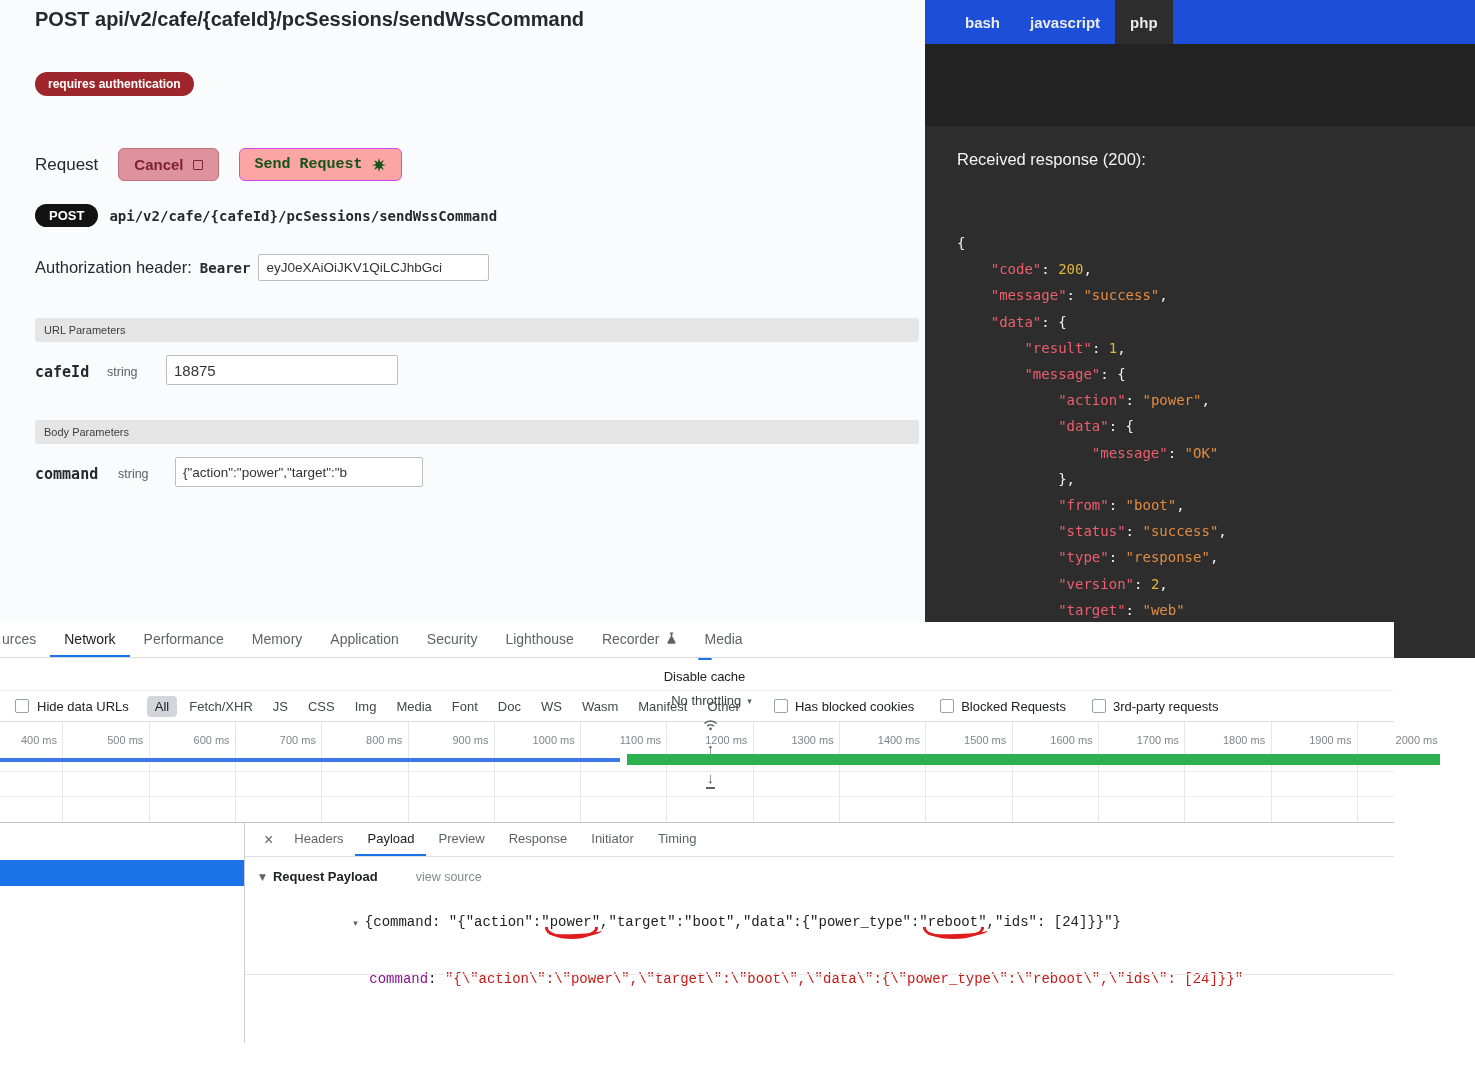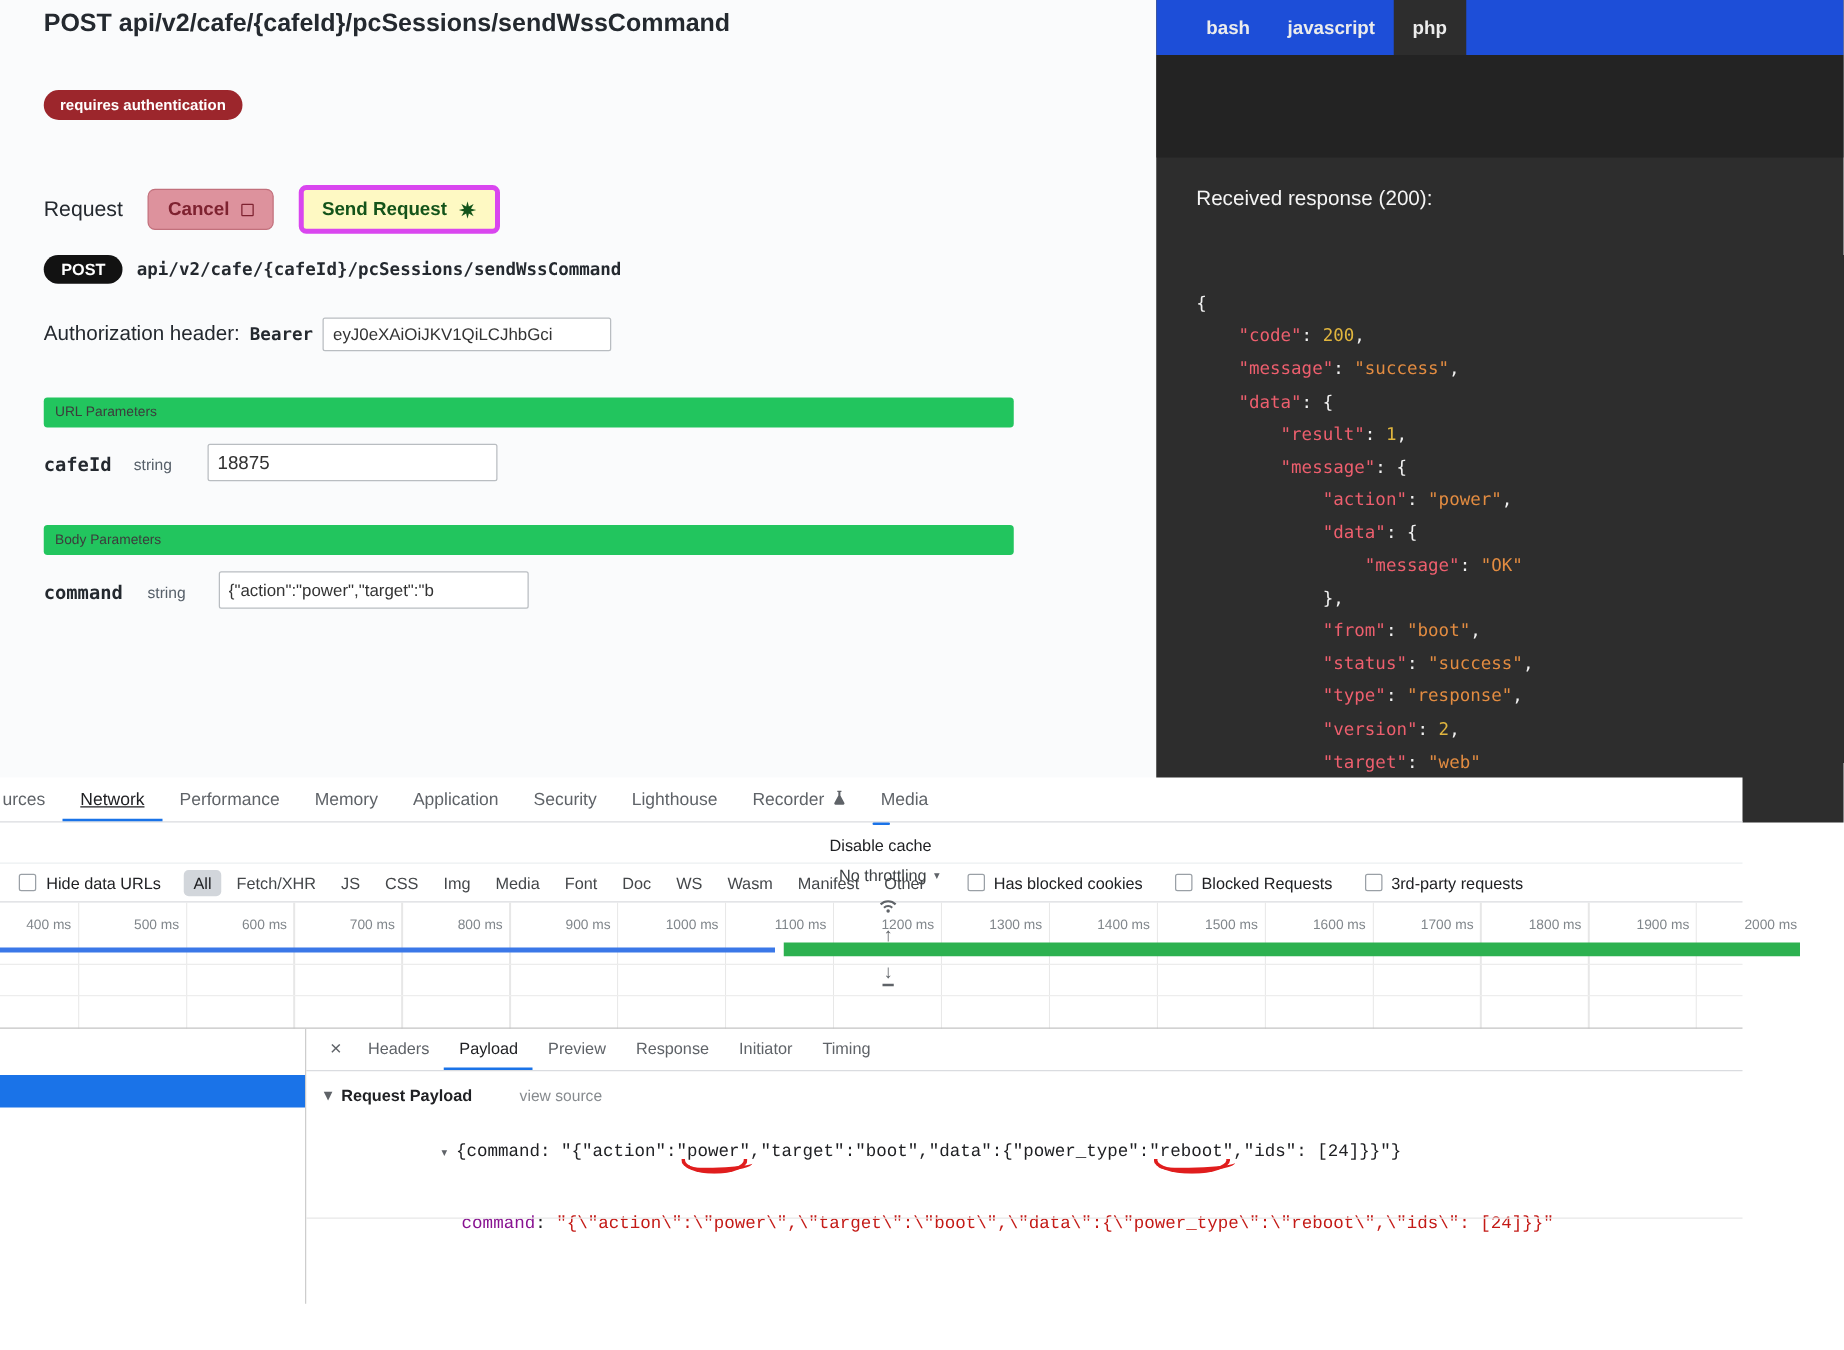--- a/index.html
+++ b/index.html
@@ -11,32 +11,32 @@
   .docs { position:absolute; left:0; top:0; width:925px; height:658px; background:#fafbfc; }
   .docs-title { position:absolute; left:35px; top:8px; font-size:20px; font-weight:700; color:#24292f; }
   .auth-badge { position:absolute; left:35px; top:72px; background:#9c262c; color:#fff;
                 font-size:12px; font-weight:700; padding:5px 13px; border-radius:13px; }
   .request-row { position:absolute; left:35px; top:148px; display:flex; align-items:center; gap:20px; }
   .request-label { font-size:17px; color:#24292f; }
   .btn { display:inline-flex; align-items:center; gap:9px; font-size:15px; font-weight:700;
          padding:7px 15px; border-radius:6px; cursor:pointer; }
   .btn-cancel { background:#dd929d; border:1px solid #c2707c; color:#7e2230; }
   .sq-icon { display:inline-block; width:10px; height:10px; border:1.6px solid currentColor; border-radius:1px; }
-  .btn-send { background:#fef9c3; border:4px solid #d946ef; color:#14541a; }
+  .btn-send { background:#fca5a5; border:1px solid #d946ef; color:#14541a;font-family:Liberation Mono, monospace; }
   .burst-icon { display:inline-block; }
   .post-row { position:absolute; left:35px; top:204px; display:flex; align-items:center; gap:11px; }
   .post-pill { background:#121212; color:#fff; font-size:13px; font-weight:700; padding:4px 14px; border-radius:13px; }
   .endpoint { font-family:"DejaVu Sans Mono", monospace; font-size:14px; font-weight:700; color:#24292f; }
   .auth-row { position:absolute; left:35px; top:254px; display:flex; align-items:center; gap:8px; }
   .auth-label { font-size:16.5px; color:#24292f; }
   .auth-scheme { font-family:"DejaVu Sans Mono", monospace; font-size:14px; font-weight:700; color:#24292f; }
   .txt-input { background:#fff; border:1px solid #b9bdc1; border-radius:2px; font-size:13.5px;
                color:#333; padding:0 7px; outline:none; }
   .auth-input { width:231px; height:27px; }
-  .section-bar { position:absolute; left:35px; width:776px; height:24px; background:#22c55e;
+  .section-bar { position:absolute; left:35px; width:884px; height:24px; background:#e5e5e5;
                  border-radius:3px; font-size:11px; color:#3c3c3c; line-height:24px; padding-left:9px; }
   .bar-url  { top:318px; }
   .bar-body { top:420px; }
   .param-name { position:absolute; font-family:"DejaVu Sans Mono", monospace; font-size:15px; font-weight:700; color:#24292f; }
   .param-type { position:absolute; font-size:12.5px; color:#57606a; }
   .p1-name { left:35px; top:363px; }  .p1-type { left:107px; top:365px; }
   .p1-input { position:absolute; left:166px; top:355px; width:232px; height:30px; font-size:15px; }
   .p2-name { left:35px; top:465px; }  .p2-type { left:118px; top:467px; }
   .p2-input { position:absolute; left:175px; top:457px; width:248px; height:30px; font-size:13.5px; }
 
@@ -54,21 +54,21 @@
   .tk-k { color:#ee5f6e; }
   .tk-s { color:#e38c41; }
   .tk-n { color:#e0b53e; }
 
   
   .devtools { position:absolute; left:0; top:622px; width:1394px; height:422px; background:#fff;
               color:#202124; font-size:13px; }
   .dt-tabbar { height:36px; display:flex; align-items:stretch; border-bottom:1px solid #dadce0; color:#5f6368; font-size:14px; }
   .nt-tab { display:flex; align-items:center; gap:6px; padding:0 14px; border-bottom:2px solid transparent; cursor:pointer; }
   .nt-tab:first-child { padding-left:2px; }
-  .nt-tab.active { color:#202124; border-bottom-color:#1a73e8;text-decoration:underline; }
+  .nt-tab.active { color:#202124; border-bottom-color:#1a73e8; }
   .flask { width:11px; height:13px; }
 
   .dt-toolbar { height:33px; display:flex; align-items:center; gap:9px; padding-left:15px; border-bottom:1px solid #eceff1;flex-direction:column; }
   .cb { display:inline-block; width:14px; height:14px; border:1.5px solid #9aa0a6; border-radius:2px; background:#fff; position:relative; cursor:pointer; }
   .cb.checked { background:#1a73e8; border-color:#1a73e8; }
   .cb.checked::after { content:""; position:absolute; left:4px; top:1px; width:4px; height:8px;
                        border:solid #fff; border-width:0 2px 2px 0; transform:rotate(45deg); }
   .throttle { display:flex; align-items:center; gap:6px; margin-left:14px; color:#3c4043; cursor:pointer; }
   .tri-dn { font-family:"DejaVu Sans", sans-serif; font-size:9px; color:#5f6368; }
   .tool-icon { color:#5f6368; margin-left:12px; cursor:pointer; display:inline-flex; align-items:center; }

